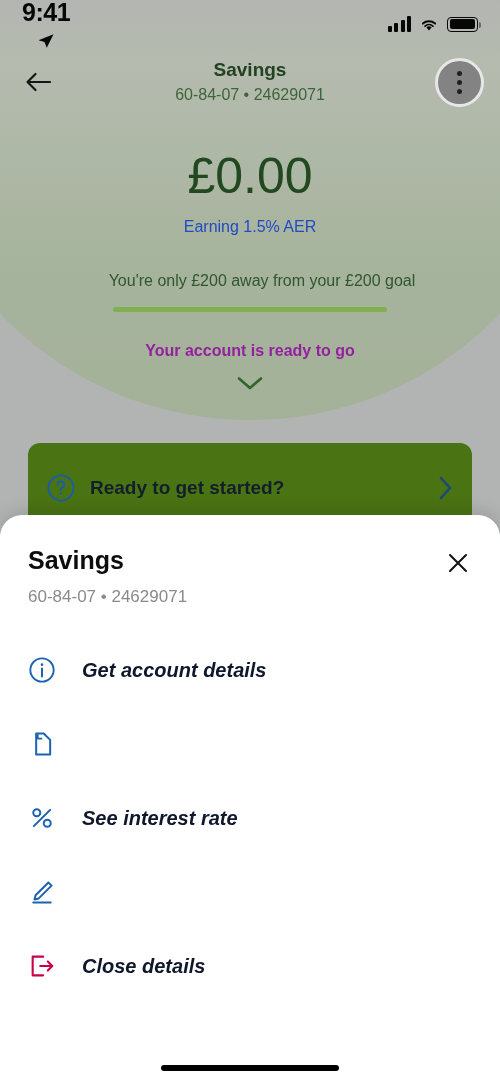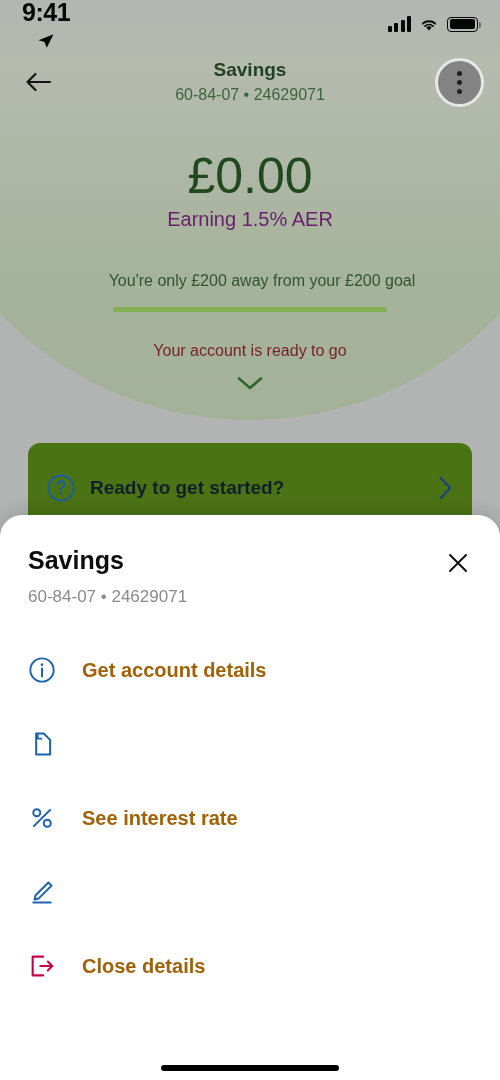--- a/index.html
+++ b/index.html
@@ -160,22 +160,23 @@
     z-index: 4;
   }
   .balance {
     font-size: 50px;
     color: #1e4a1c;
     font-weight: 300;
     letter-spacing: 0px;
     line-height: 64px;
   }
   .balance-sub {
-    font-size: 20px;
-    color: #701a75;
+    font-size: 16px;
+    color: #1d4ed8;
+    margin-top: 10px;
   }
 
   
   .goal-wrap {
     position: absolute;
     top: 272px; left: 0;
     width: 500px;
     text-align: center;
     z-index: 4;
   }
@@ -192,22 +193,23 @@
     border-radius: 3px;
     overflow: hidden;
   }
   .progress-fill {
     height: 100%;
     background: #8cc055;
     border-radius: 3px;
   }
   .ready-text {
     font-size: 16px;
-    color: #7f1d1d;
+    color: #a21caf;
     margin-top: 30px;
+    font-weight: bold;
   }
   .chevron-down {
     margin-top: 16px;
     display: flex;
     justify-content: center;
   }
 
   
   .info-card {
     position: absolute;
@@ -284,21 +286,22 @@
     width: 34px;
     flex: 0 0 34px;
     display: flex;
     align-items: center;
     justify-content: flex-start;
   }
   .menu-label {
     margin-left: 20px;
     font-size: 20px;
     font-weight: bold;
-    color: #a16207;
+    color: #0f172a;
+    font-style: italic;
   }
 
   
   .home-indicator {
     position: absolute;
     bottom: 9px;
     left: 50%;
     transform: translateX(-50%);
     width: 178px;
     height: 6px;

